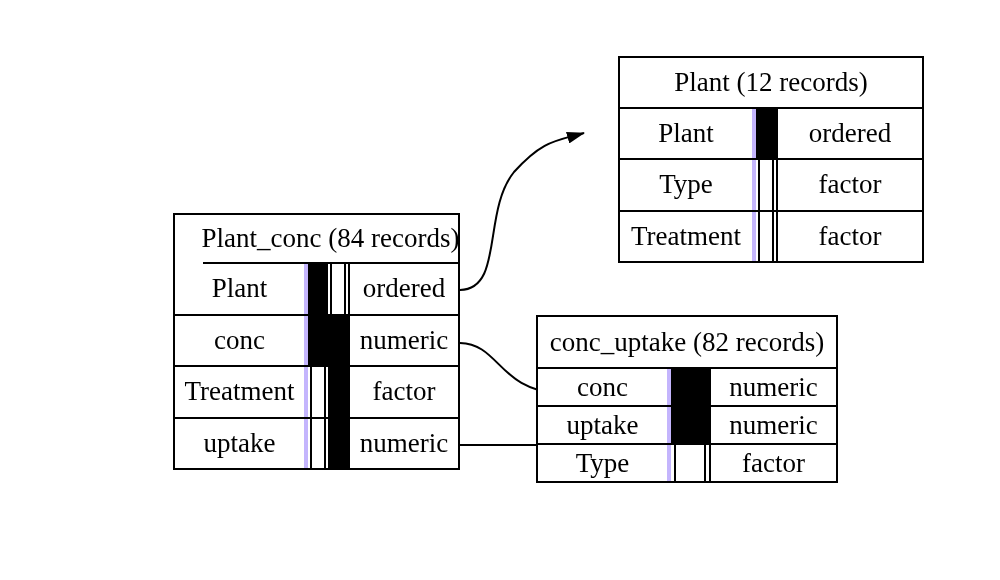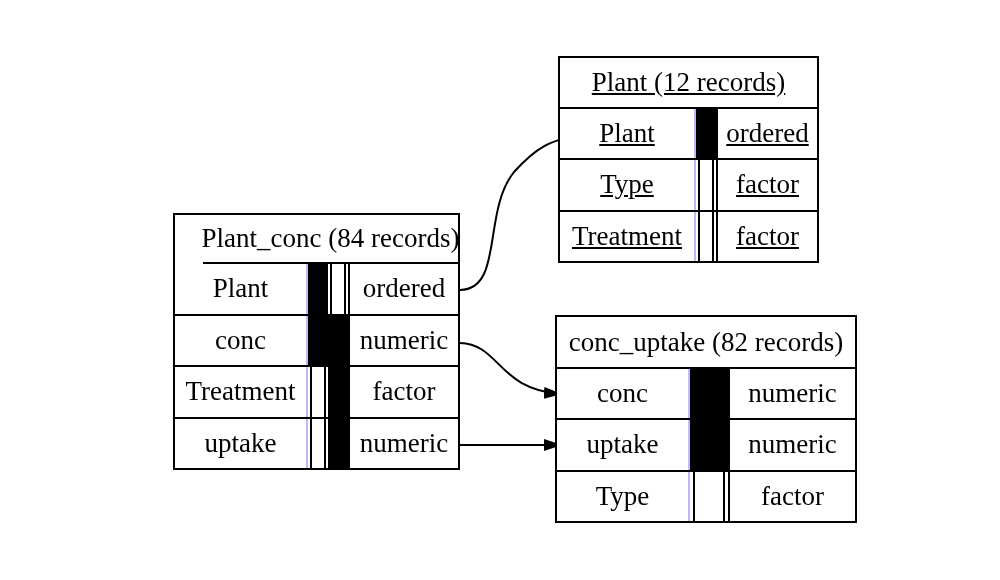--- a/index.html
+++ b/index.html
@@ -17,39 +17,39 @@
     font-size:27px;white-space:nowrap;
   }
   .trow{
     display:grid;box-sizing:border-box;flex:1 1 0;
   }
   .trow + .trow{border-top:2px solid #000;}
   .cell{
     display:flex;align-items:center;justify-content:center;
     font-size:27px;white-space:nowrap;box-sizing:border-box;
   }
-  .name-cell{border-right:2px solid #c4b5fd;}
+  .name-cell{border-right:4px solid #c4b5fd;}
   .type-cell{border-left:2px solid #000;text-align:center;}
   .keycell{
     box-sizing:border-box;align-self:stretch;
     margin:0 2px;border-left:2px solid #000;border-right:2px solid #000;
     background:#fff;
   }
   .keycell.wide{margin:0 3px;}
   .keycell.filled{
     margin:0;border:none;background:#000;
   }
   
   #tbl-plant-conc{left:173px;top:213px;width:287px;height:257px;}
   #tbl-plant-conc .tbl-title{height:49px;margin-left:28px;}
   #tbl-plant-conc .trow{grid-template-columns:133px 20px 20px 1fr;}
-  #tbl-plant{left:558px;top:56px;width:261px;height:207px;text-decoration:underline;}
+  #tbl-plant{left:618px;top:56px;width:306px;height:207px;}
   #tbl-plant .tbl-title{height:51px;}
   #tbl-plant .trow{grid-template-columns:136px 20px 1fr;}
-  #tbl-conc-uptake{left:555px;top:315px;width:302px;height:208px;}
+  #tbl-conc-uptake{left:536px;top:315px;width:302px;height:168px;}
   #tbl-conc-uptake .tbl-title{height:52px;}
   #tbl-conc-uptake .trow{grid-template-columns:133px 38px 1fr;}
   #arrows{position:absolute;left:0;top:0;pointer-events:none;}
 </style>
 </head>
 <body>
 
 <svg id="arrows" width="1000" height="580" viewBox="0 0 1000 580">
   <defs>
     <marker id="ah" viewBox="0 0 18 12" refX="17" refY="6" markerWidth="18" markerHeight="12" orient="auto" markerUnits="userSpaceOnUse">

